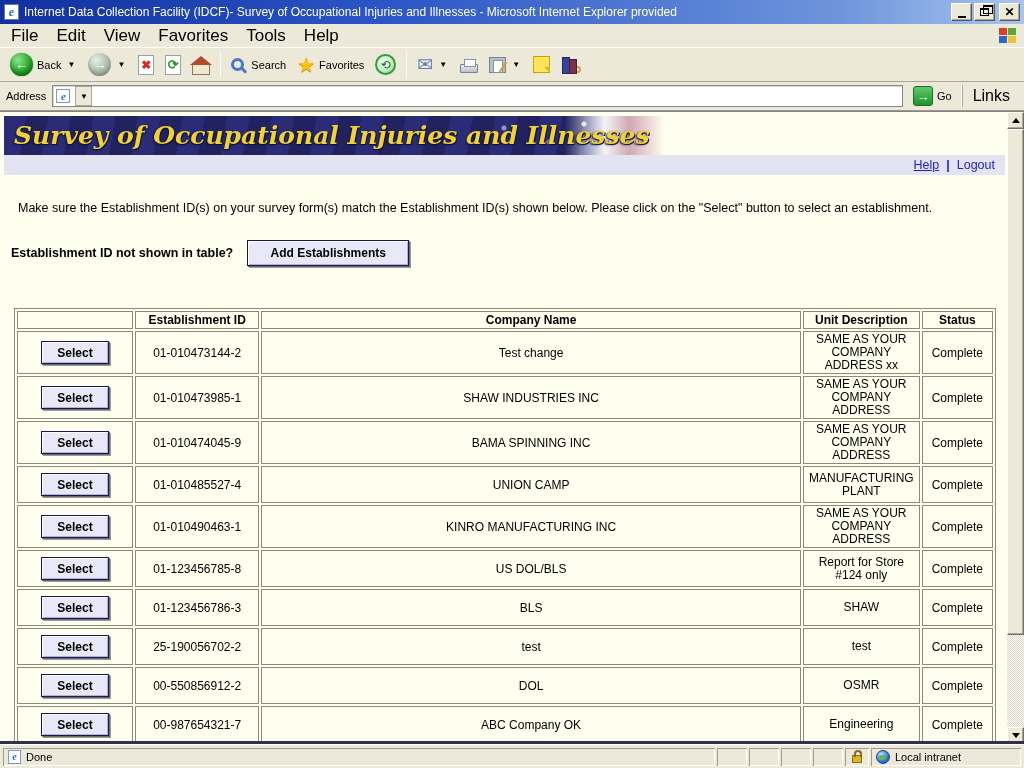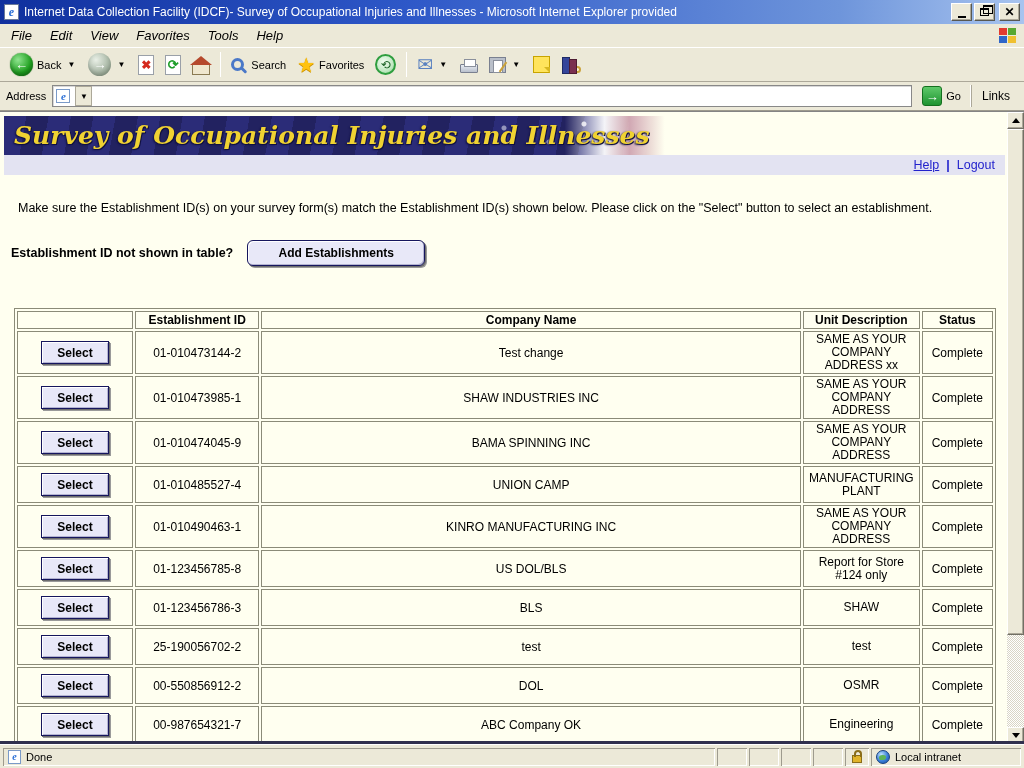--- a/index.html
+++ b/index.html
@@ -36,21 +36,21 @@
   .glyph-restore::before { content:''; position:absolute; top:-5px; left:2px; width:8px; height:6px; border:1px solid #000; border-top-width:2px; }
   .glyph-close { font-size:12px; line-height:1; }
   .btn-close { margin-left:2px; }
 
   
   .menubar {
     height:24px; flex:0 0 24px; background:#ECE9D8;
     display:flex; align-items:center; padding:0 2px;
     border-bottom:1px solid #fff;
   }
-  .menu-item { padding:3px 9px; font-size:13px; color:#000;font-style:italic; }
+  .menu-item { padding:3px 9px; font-size:17px; color:#000; }
   .winlogo { margin-left:auto; margin-right:6px; width:17px; height:15px; display:grid; grid-template-columns:8px 8px; grid-template-rows:7px 7px; gap:1px; }
   .winlogo span:nth-child(1){background:#e23a2e;} .winlogo span:nth-child(2){background:#58a832;}
   .winlogo span:nth-child(3){background:#2f66c8;} .winlogo span:nth-child(4){background:#f0c030;}
 
   
   .toolbar {
     height:34px; flex:0 0 34px; background:#ECE9D8;
     display:flex; align-items:center; padding:0 5px; gap:1px;
     border-bottom:1px solid #ACA899;
   }
@@ -103,21 +103,21 @@
     box-shadow:inset 1px 1px 0 #d8d8d8;
     display:flex; align-items:center; padding:0 3px; gap:5px; font-size:12px;
   }
   .addr-ie { width:14px; height:14px; background:#fff; border:1px solid #7a9ac8; color:#2a6fd6;
     font:bold italic 11px "Liberation Serif",serif; display:flex; align-items:center; justify-content:center; }
   .addr-url { flex:1; white-space:nowrap; overflow:hidden; }
   .addr-drop { width:17px; height:20px; background:#ECE9D8; border:1px solid #aca899; display:flex; align-items:center; justify-content:center; font-size:8px; }
   .go-btn { display:flex; align-items:center; gap:4px; padding:1px 4px; }
   .go-icon { width:20px; height:20px; border-radius:3px; background:linear-gradient(#5fc96a,#1e9330); border:1px solid #14701f;
     color:#fff; font-weight:bold; display:flex; align-items:center; justify-content:center; font-size:13px; }
-  .links-label { padding:0 8px 0 10px; border-left:1px solid #aca899; box-shadow:-1px 0 0 #fff; height:22px; display:flex; align-items:center; font-size:12px; }
+  .links-label { padding:0 8px 0 10px; border-left:1px solid #aca899; box-shadow:-1px 0 0 #fff; height:22px; display:flex; align-items:center; font-size:16px; }
 
   
   .content { position:relative; flex:1; background:#FFFFF0; overflow:hidden; border-top:1px solid #848484; }
   .content::after { content:''; position:absolute; left:0; right:0; bottom:0; height:3px; background:#30304e; }
 
   .banner {
     position:absolute; left:4px; right:19px; top:4px; height:39px; overflow:hidden;
     background:
       radial-gradient(circle 2px at 580px 8px, rgba(255,255,255,.8) 0 2px, transparent 3px),
       radial-gradient(circle 2px at 545px 26px, rgba(255,255,255,.6) 0 2px, transparent 3px),
@@ -141,21 +141,21 @@
   .instructions { position:absolute; left:18px; top:88px; width:954px; font-size:12.5px; line-height:16px; color:#000; }
   .question-row { position:absolute; left:11px; top:128px; display:flex; align-items:center; gap:14px; }
   .question { font-weight:bold; font-size:12.5px; }
 
   .classic-btn {
     background:#e8e8f8; color:#000; cursor:default;
     border:1px solid #16165e;
     box-shadow:inset 1px 1px 0 #ffffff, inset -1px -1px 0 #b4b4d0, 1px 1px 0 #6d6d6d, 2px 2px 0 #9a9a9a;
     font:bold 12px "Liberation Sans", sans-serif;
   }
-  .add-btn { width:178px; height:26px;border-radius:6px; }
+  .add-btn { width:162px; height:26px; }
   .select-btn { width:68px; height:23px; }
 
   .table-wrap { position:absolute; left:14px; top:196px; width:982px; }
   table.est { width:100%; border-collapse:separate; border-spacing:2px; border:1px solid #8b8b78; }
   table.est th, table.est td {
     border:1px solid #8b8b78; background:#FFFFF0; color:#000;
     font-size:12px; text-align:center; vertical-align:middle; padding:1px 4px;
   }
   table.est th { font-weight:bold; height:17px; }
   .c-sel { width:114px; height:37px; }

